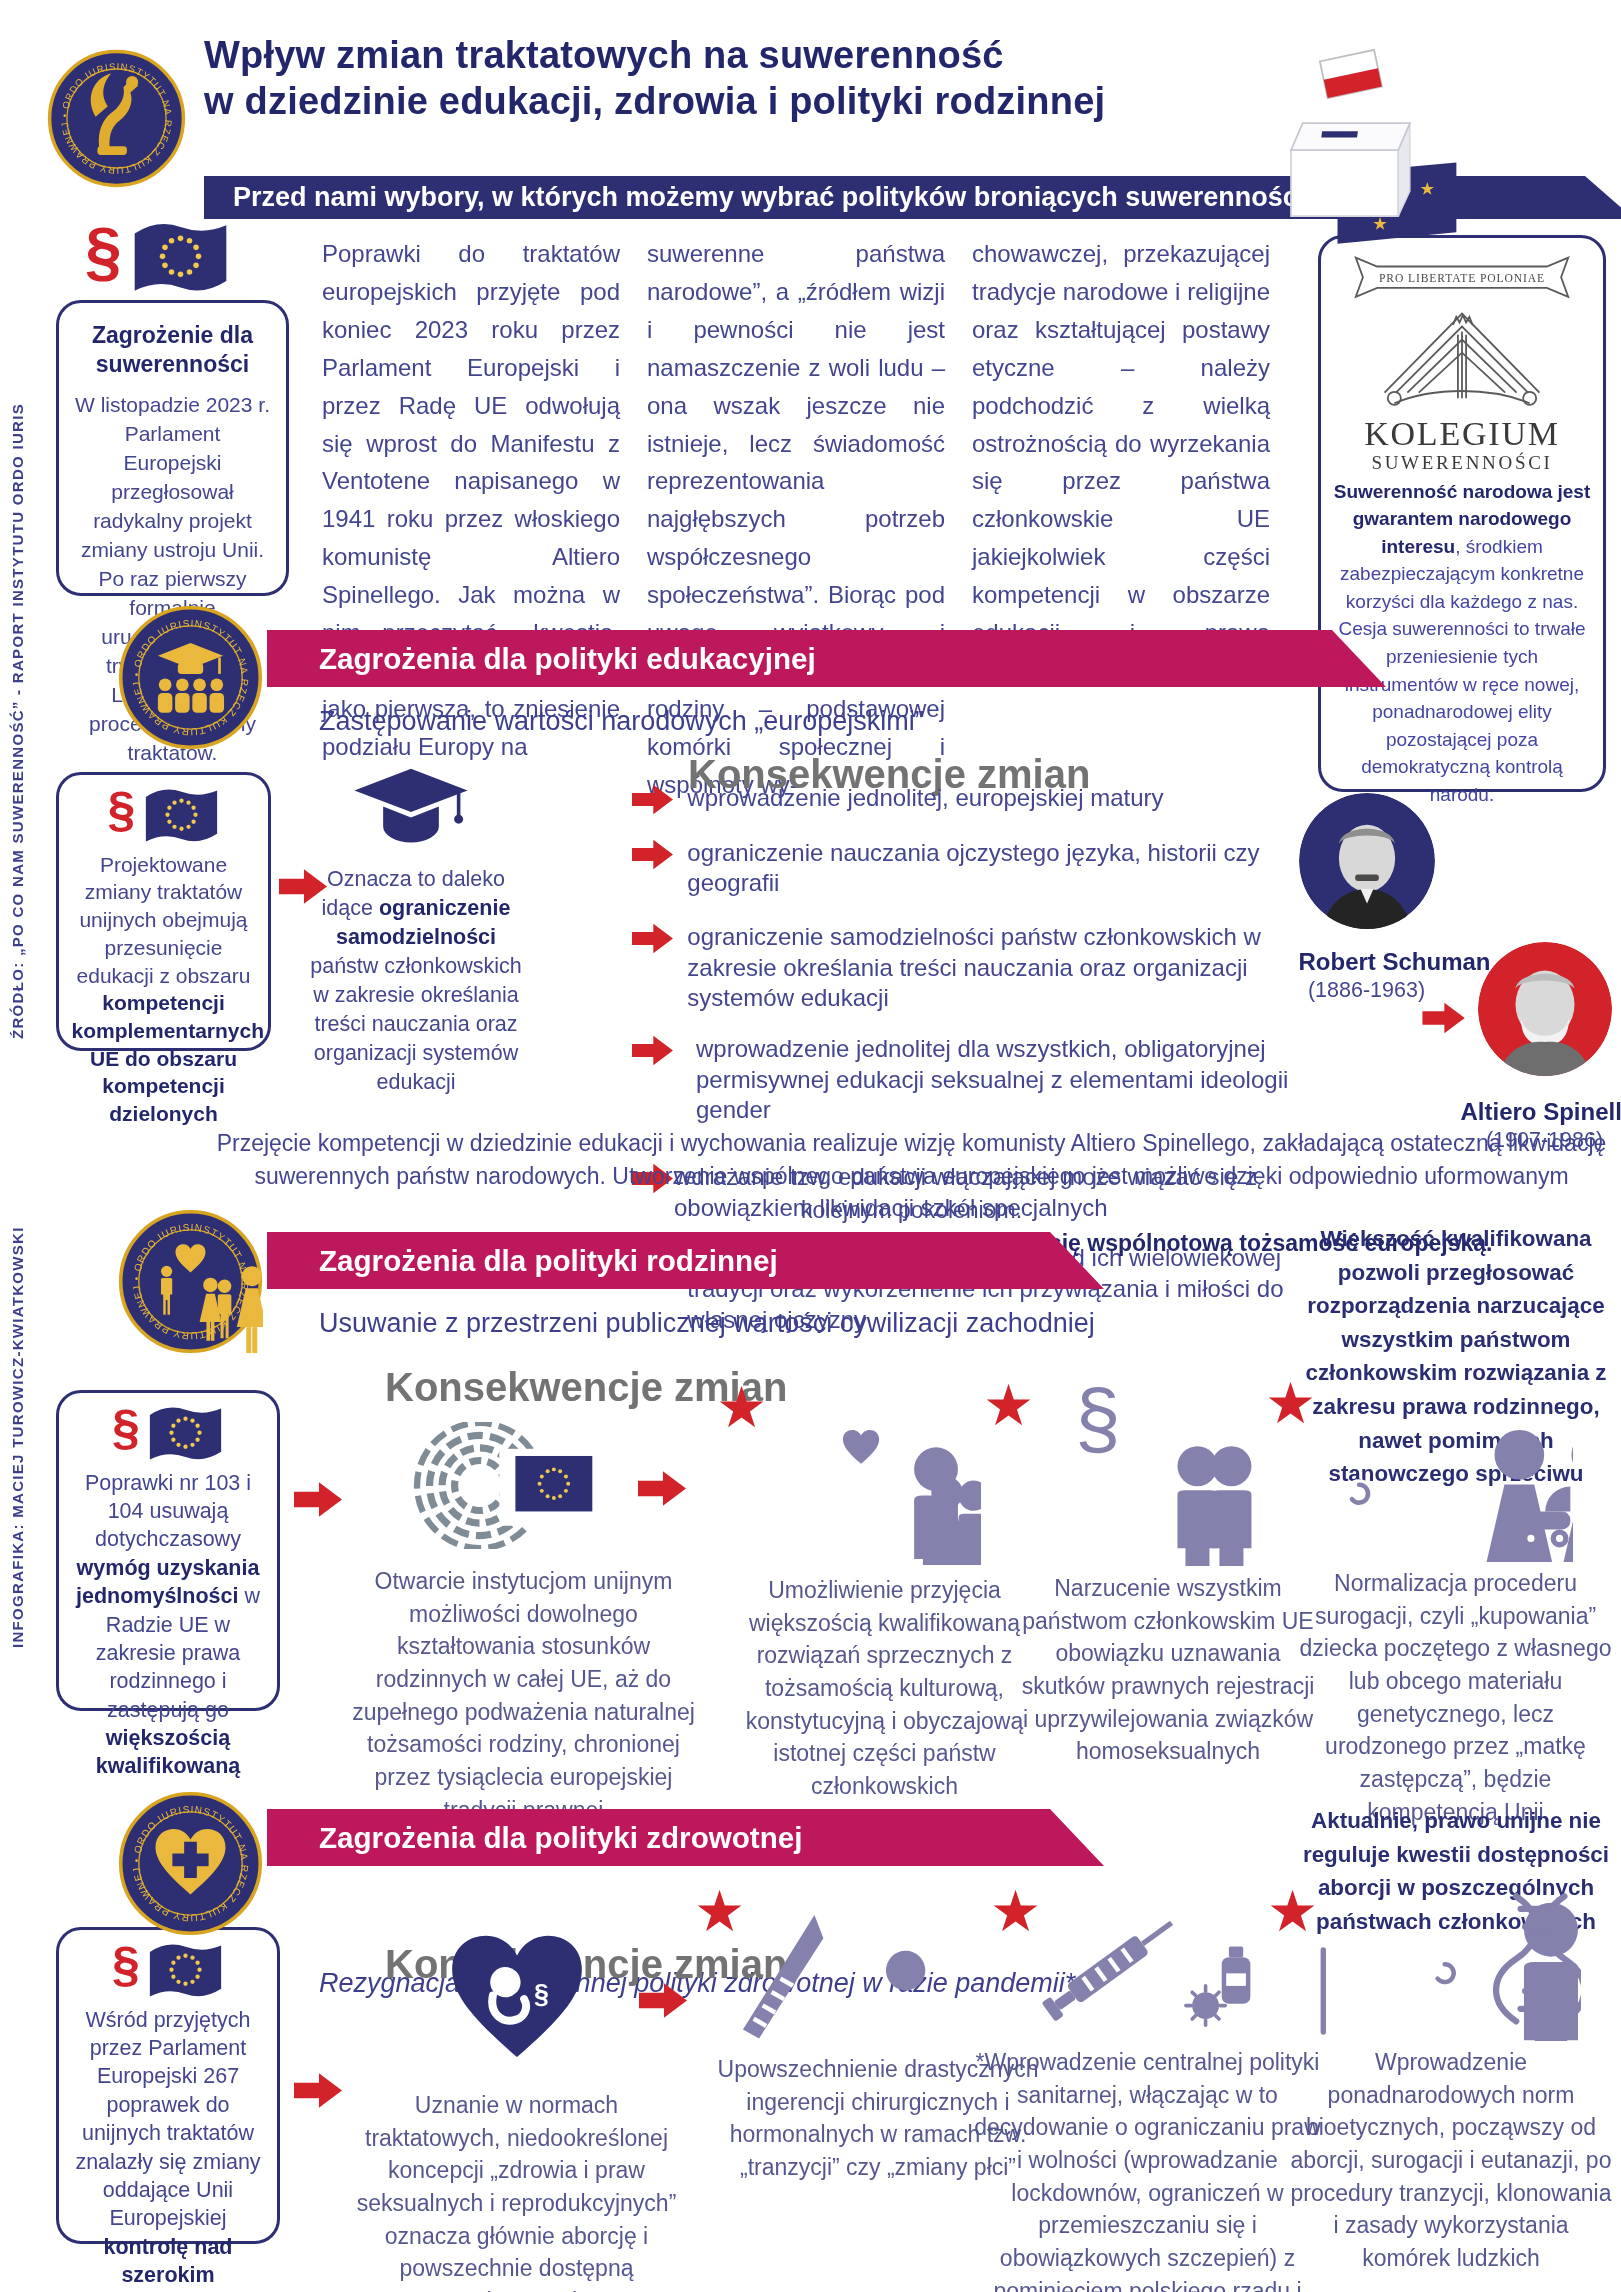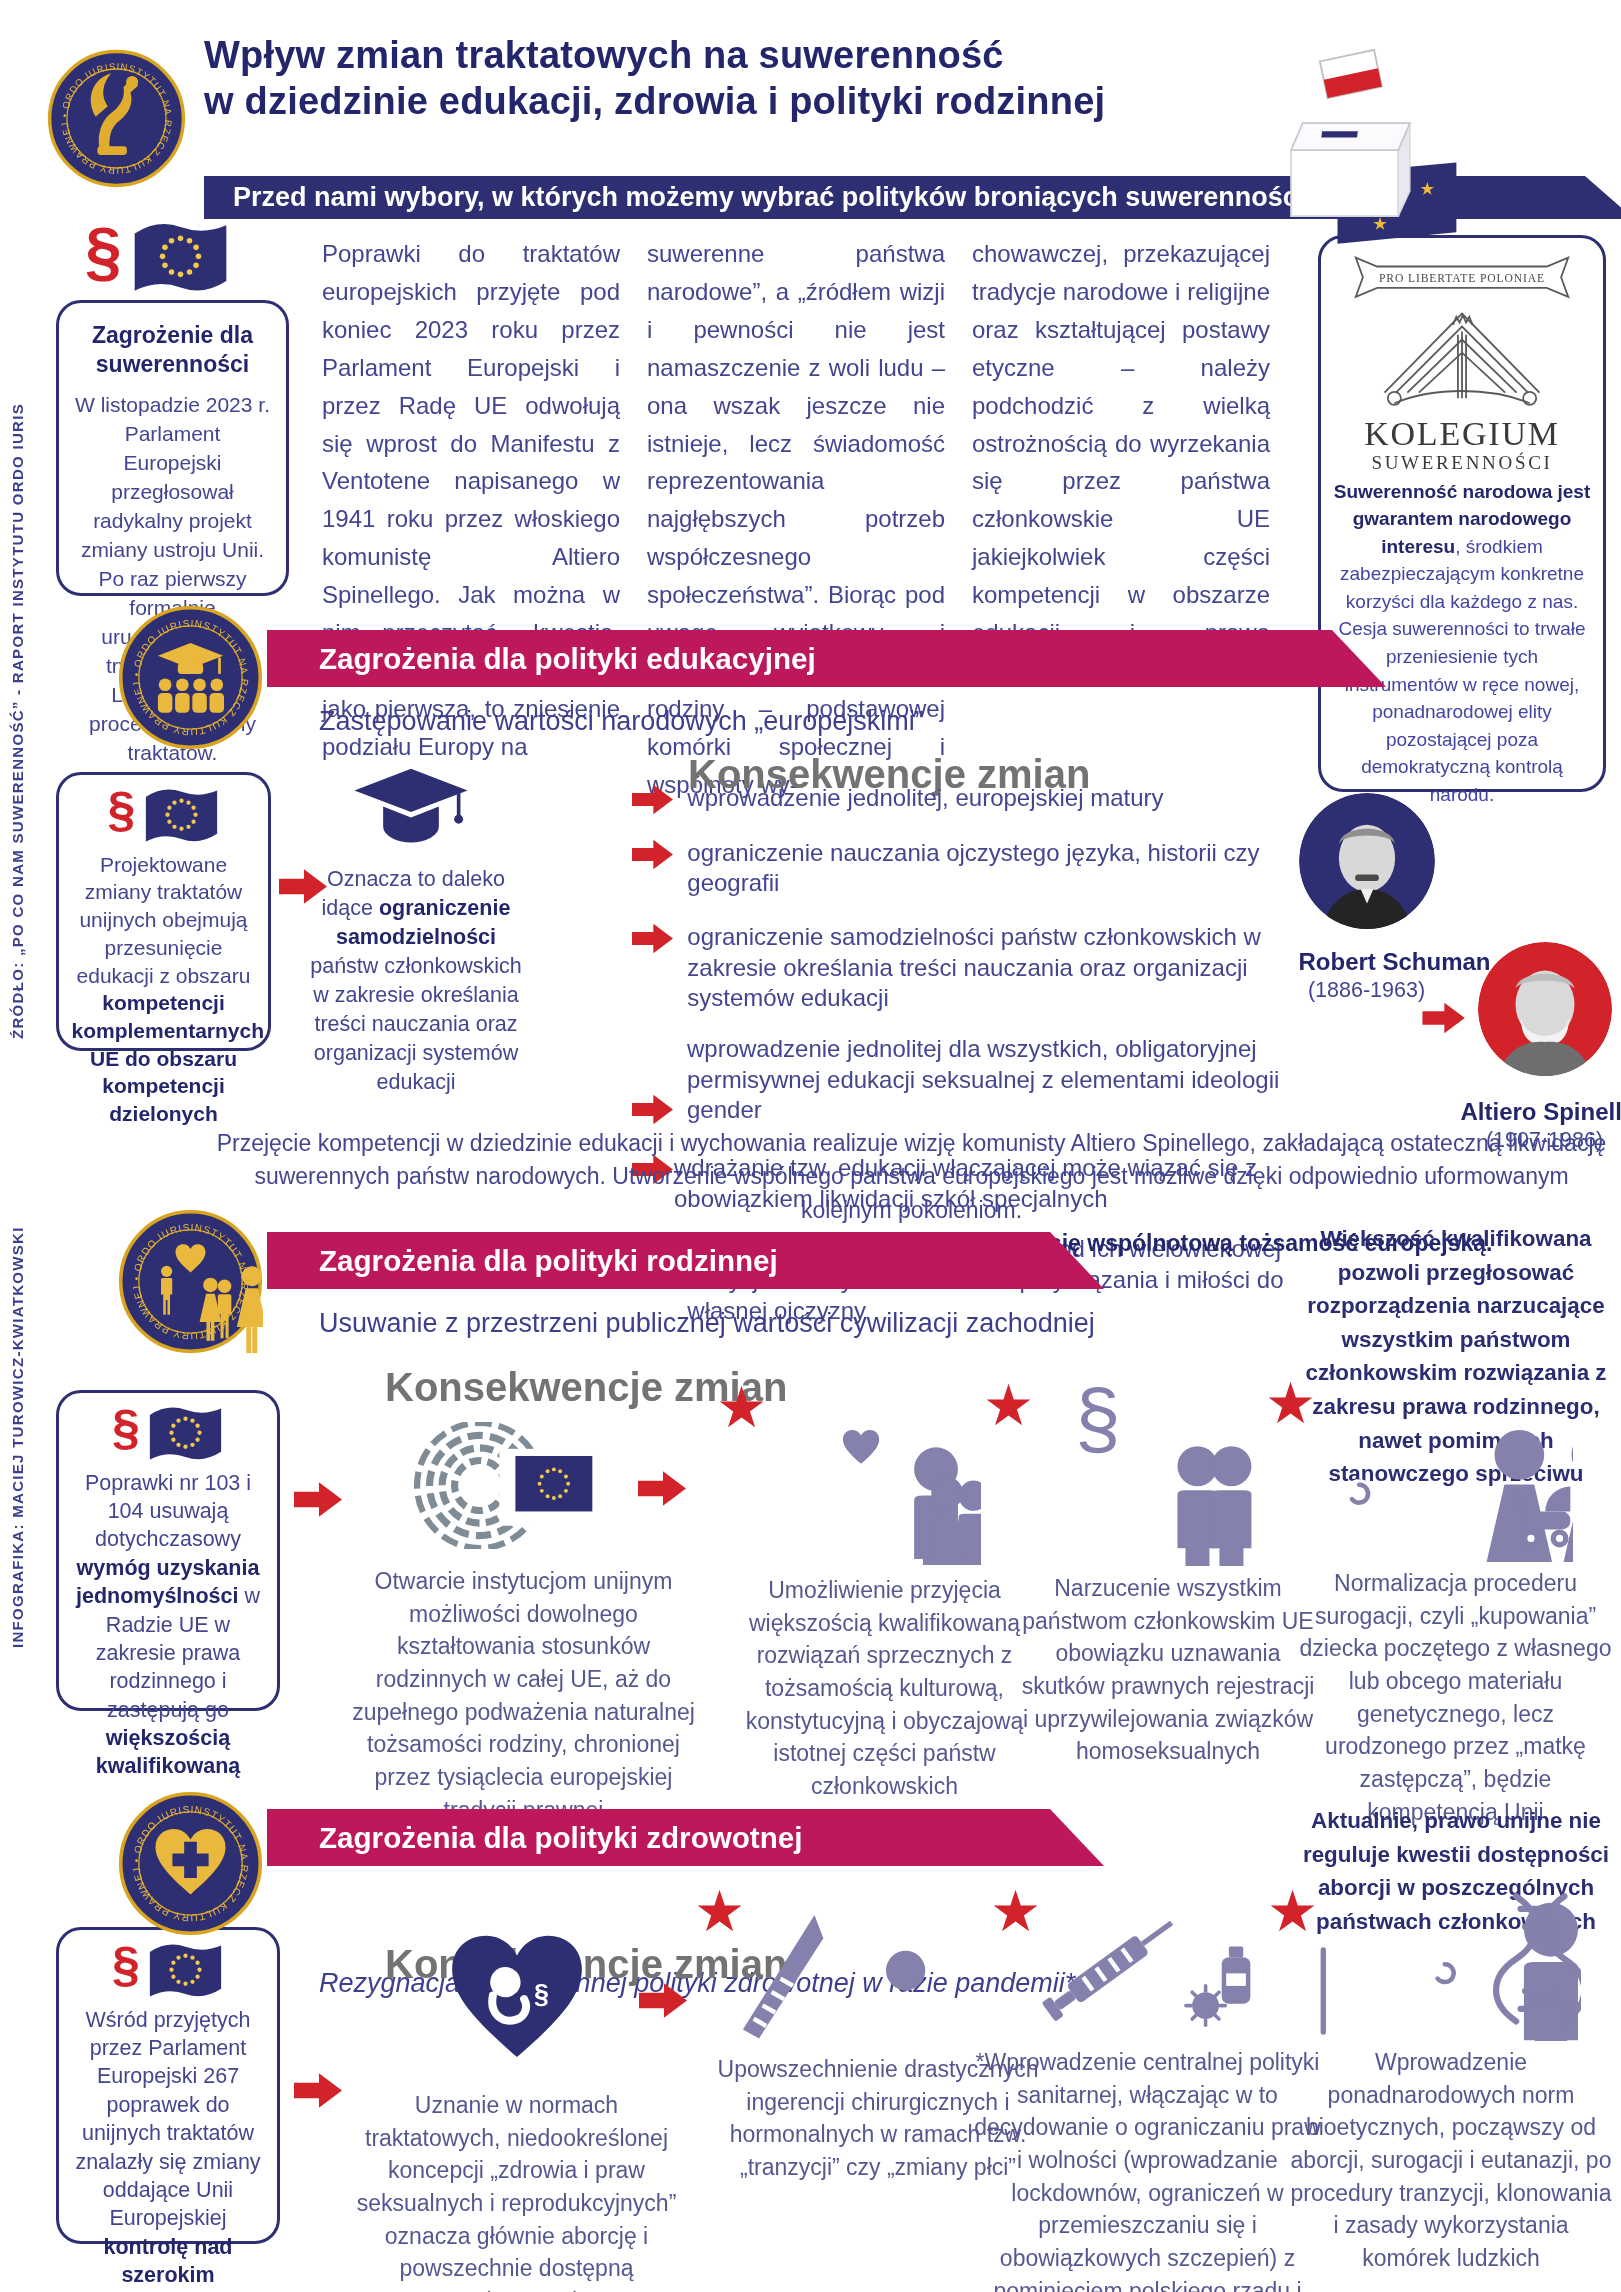--- a/index.html
+++ b/index.html
@@ -223,21 +223,21 @@
             <use href="#arrow-right"></use>
           </svg>
         <span class="itemtext">ograniczenie nauczania ojczystego języka, historii czy geografii</span>
       </div>
       <div style="display:flex;gap:14.3px;margin-bottom:19.7px;align-items:flex-start;">
         <svg class="arr" style="flex:0 0 41px;" width="41" height="33" viewBox="0 0 50 40">
             <use href="#arrow-right"></use>
           </svg>
         <span class="itemtext">ograniczenie samodzielności państw członkowskich w zakresie określania treści nauczania oraz organizacji systemów edukacji</span>
       </div>
-      <div style="display:flex;gap:14px;margin-bottom:27px;align-items:flex-end;">
+      <div style="display:flex;gap:23px;margin-bottom:36px;align-items:flex-start;">
         <svg class="arr" style="flex:0 0 41px;" width="41" height="33" viewBox="0 0 50 40">
             <use href="#arrow-right"></use>
           </svg>
         <span class="itemtext">wprowadzenie jednolitej dla wszystkich, obligatoryjnej permisywnej edukacji seksualnej z elementami ideologii gender</span>
       </div>
       <div style="display:flex;gap:1px;margin-bottom:19.7px;align-items:flex-start;">
         <svg class="arr" style="flex:0 0 41px;" width="41" height="33" viewBox="0 0 50 40">
             <use href="#arrow-right"></use>
           </svg>
         <span class="itemtext">wdrażanie tzw. edukacji włączającej może wiązać się z obowiązkiem likwidacji szkół specjalnych</span>

